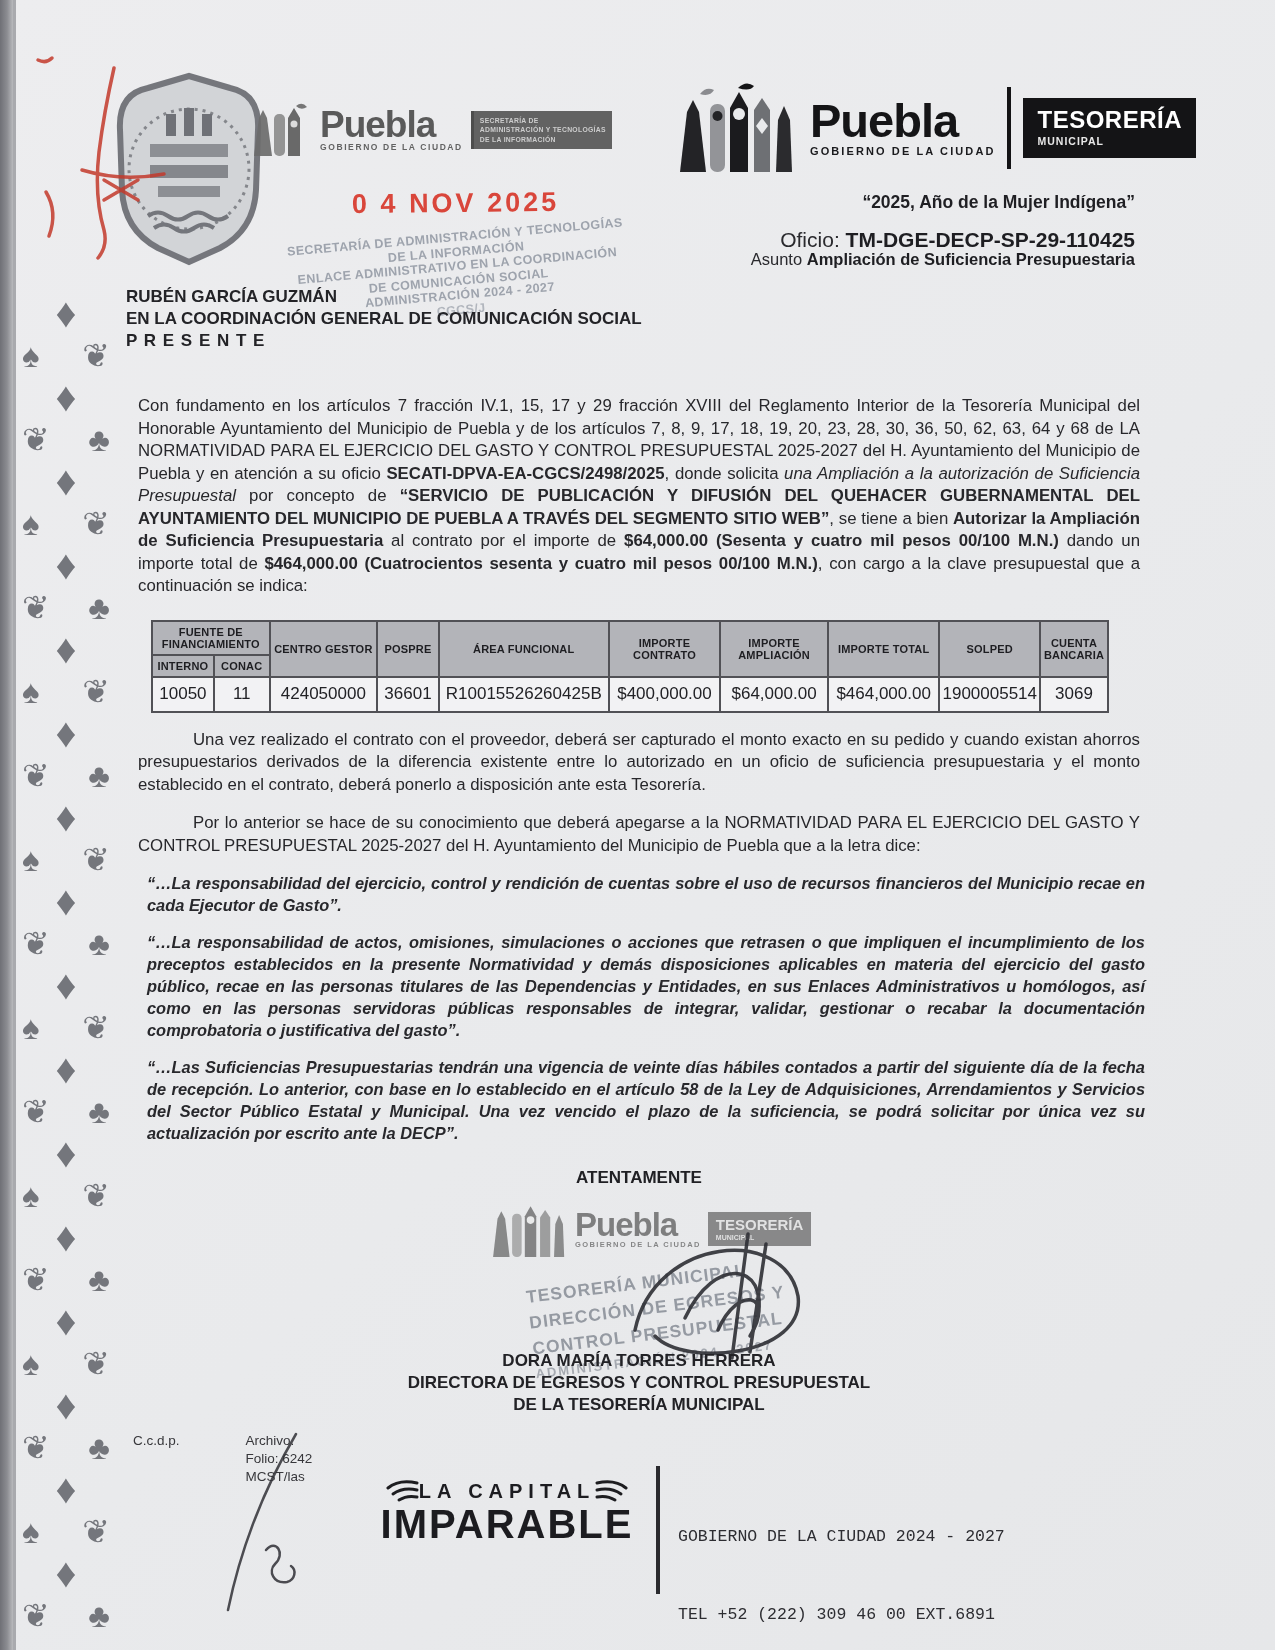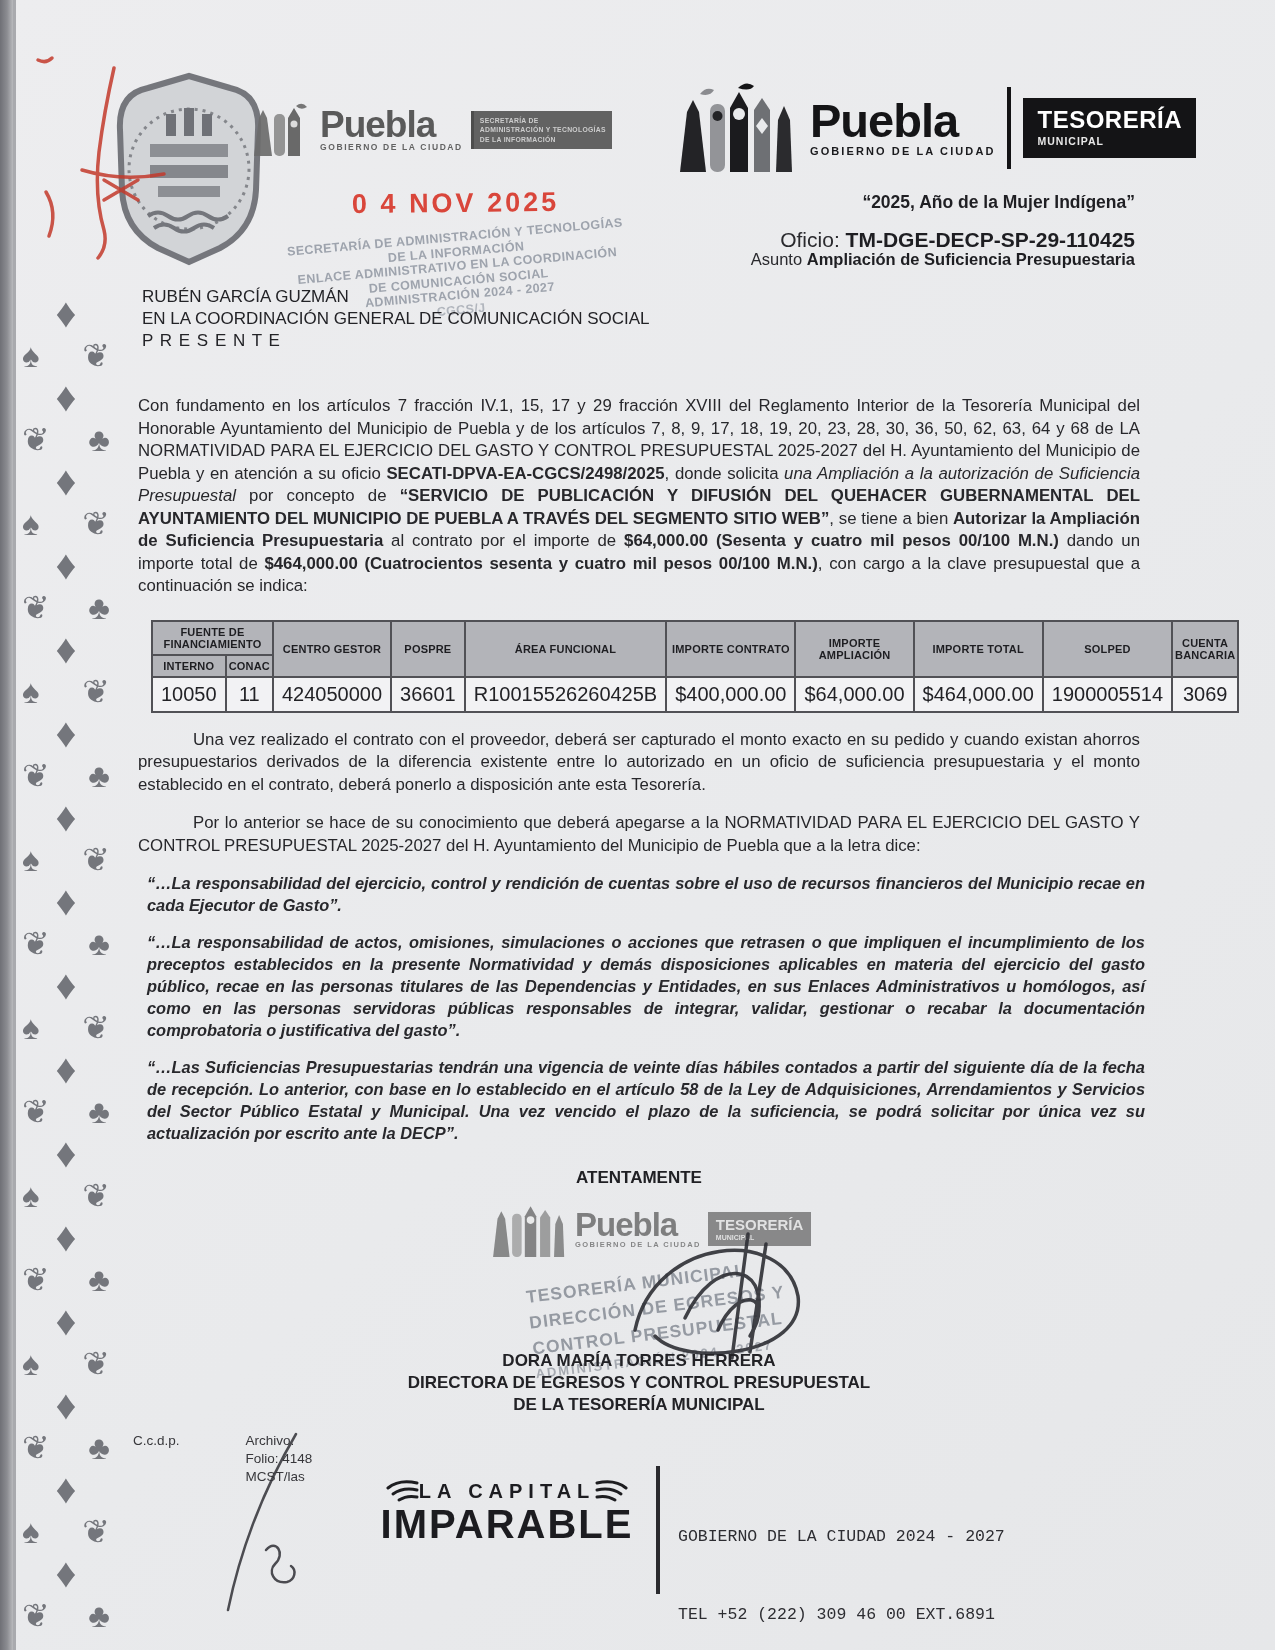--- a/index.html
+++ b/index.html
@@ -40,39 +40,39 @@
   .hr-divider{width:4px;height:82px;background:#131315;}
   .dept-box{background:#141416;color:#fff;padding:10px 14px 12px 14px;line-height:1;}
   .dept-box .t1{font-size:24px;font-weight:800;letter-spacing:.5px;}
   .dept-box .t2{font-size:10.5px;font-weight:700;letter-spacing:1px;margin-top:4px;color:#e8e8e8;}
   .slogan{position:absolute;left:640px;top:192px;width:495px;text-align:right;
     font-size:17.5px;font-weight:700;color:#1f1f23;}
   .oficio-line{position:absolute;left:560px;top:228px;width:575px;text-align:right;font-size:21px;color:#2a2a2e;}
   .oficio-line b,.asunto-line b{font-weight:700;color:#1e1e22;}
   .asunto-line{position:absolute;left:560px;top:250px;width:575px;text-align:right;font-size:16.5px;color:#2a2a2e;}
   
-  .recipient{position:absolute;left:142px;top:286px;font-size:17px;font-weight:400;
+  .recipient{position:absolute;left:126px;top:286px;font-size:17px;font-weight:700;
     color:#232327;line-height:22px;}
   .recipient .spaced{letter-spacing:1px;}
   
   .body{position:absolute;left:133px;top:390px;width:1012px;font-size:16.8px;
     line-height:22.5px;text-align:justify;color:#27272b;}
   .p{margin:5px;}
   .indent{text-indent:55px;}
   .mt{margin-top:16px;}
   .quote{margin:15px 0 0 14px;font-weight:700;font-style:italic;font-size:16.4px;line-height:22px;color:#28282c;}
   .closing{margin-top:20px;text-indent:55px;}
   .atent{margin-top:22px;text-align:center;font-weight:800;font-size:17px;line-height:23px;color:#202024;}
   
   table.budget{border-collapse:collapse;margin:22px 0 0 18px;width:958px;
     font-family:"Liberation Sans",sans-serif;}
   table.budget th,table.budget td{border:2px solid #515156;text-align:center;vertical-align:middle;}
   table.budget th{background:#b3b4b9;font-size:11px;font-weight:700;color:#1e1e22;
     padding:4px 2px;line-height:12px;letter-spacing:.2px;}
-  table.budget td{background:#f2f2f4;font-size:20px;padding:3px 8px;color:#222226;height:27px;}
+  table.budget td{background:#f2f2f4;font-size:17px;padding:3px 2px;color:#222226;height:27px;}
   
   .stamp-logo2{position:absolute;left:488px;top:1198px;display:flex;align-items:center;gap:7px;
     opacity:.62;filter:grayscale(1);}
   .stamp-logo2 .name{font-size:33px;font-weight:800;letter-spacing:-1px;color:#3c3e43;line-height:30px;}
   .stamp-logo2 .sub{font-size:7.5px;font-weight:700;letter-spacing:1.4px;color:#46484d;}
   .stamp-logo2 .box{background:#4c4e54;color:#dddee2;padding:5px 8px;line-height:1;}
   .stamp-logo2 .box .t1{font-size:15px;font-weight:800;}
   .stamp-logo2 .box .t2{font-size:7px;font-weight:700;margin-top:2px;}
   .stamp-diag2{position:absolute;left:530px;top:1268px;transform:rotate(-7deg);
     color:#8d929b;font-weight:700;font-size:17.5px;line-height:26px;letter-spacing:1px;opacity:.9;}
@@ -402,21 +402,21 @@
   <div class="signer">
     <div>DORA MARÍA TORRES HERRERA</div>
     <div>DIRECTORA DE EGRESOS Y CONTROL PRESUPUESTAL</div>
     <div>DE LA TESORERÍA MUNICIPAL</div>
   </div>
 
   <div class="ccdp">
     <div>C.c.d.p.</div>
     <div class="col">
       <div>Archivo.</div>
-      <div>Folio: 4148</div>
+      <div>Folio: 6242</div>
       <div>MCST/las</div>
     </div>
   </div>
 
   <svg class="pen-squiggle" width="140" height="200" viewBox="0 0 140 200">
     <g fill="none" stroke="#303036" stroke-width="2.5" opacity="0.85" stroke-linecap="round">
       <path d="M100 6 C 66 64, 44 124, 32 182"></path>
       <path d="M70 122 c 10 -12, 20 4, 9 14 c -7 7, -2 20, 12 18 c 8 -2, 10 -12, 4 -16"></path>
     </g>
   </svg>

